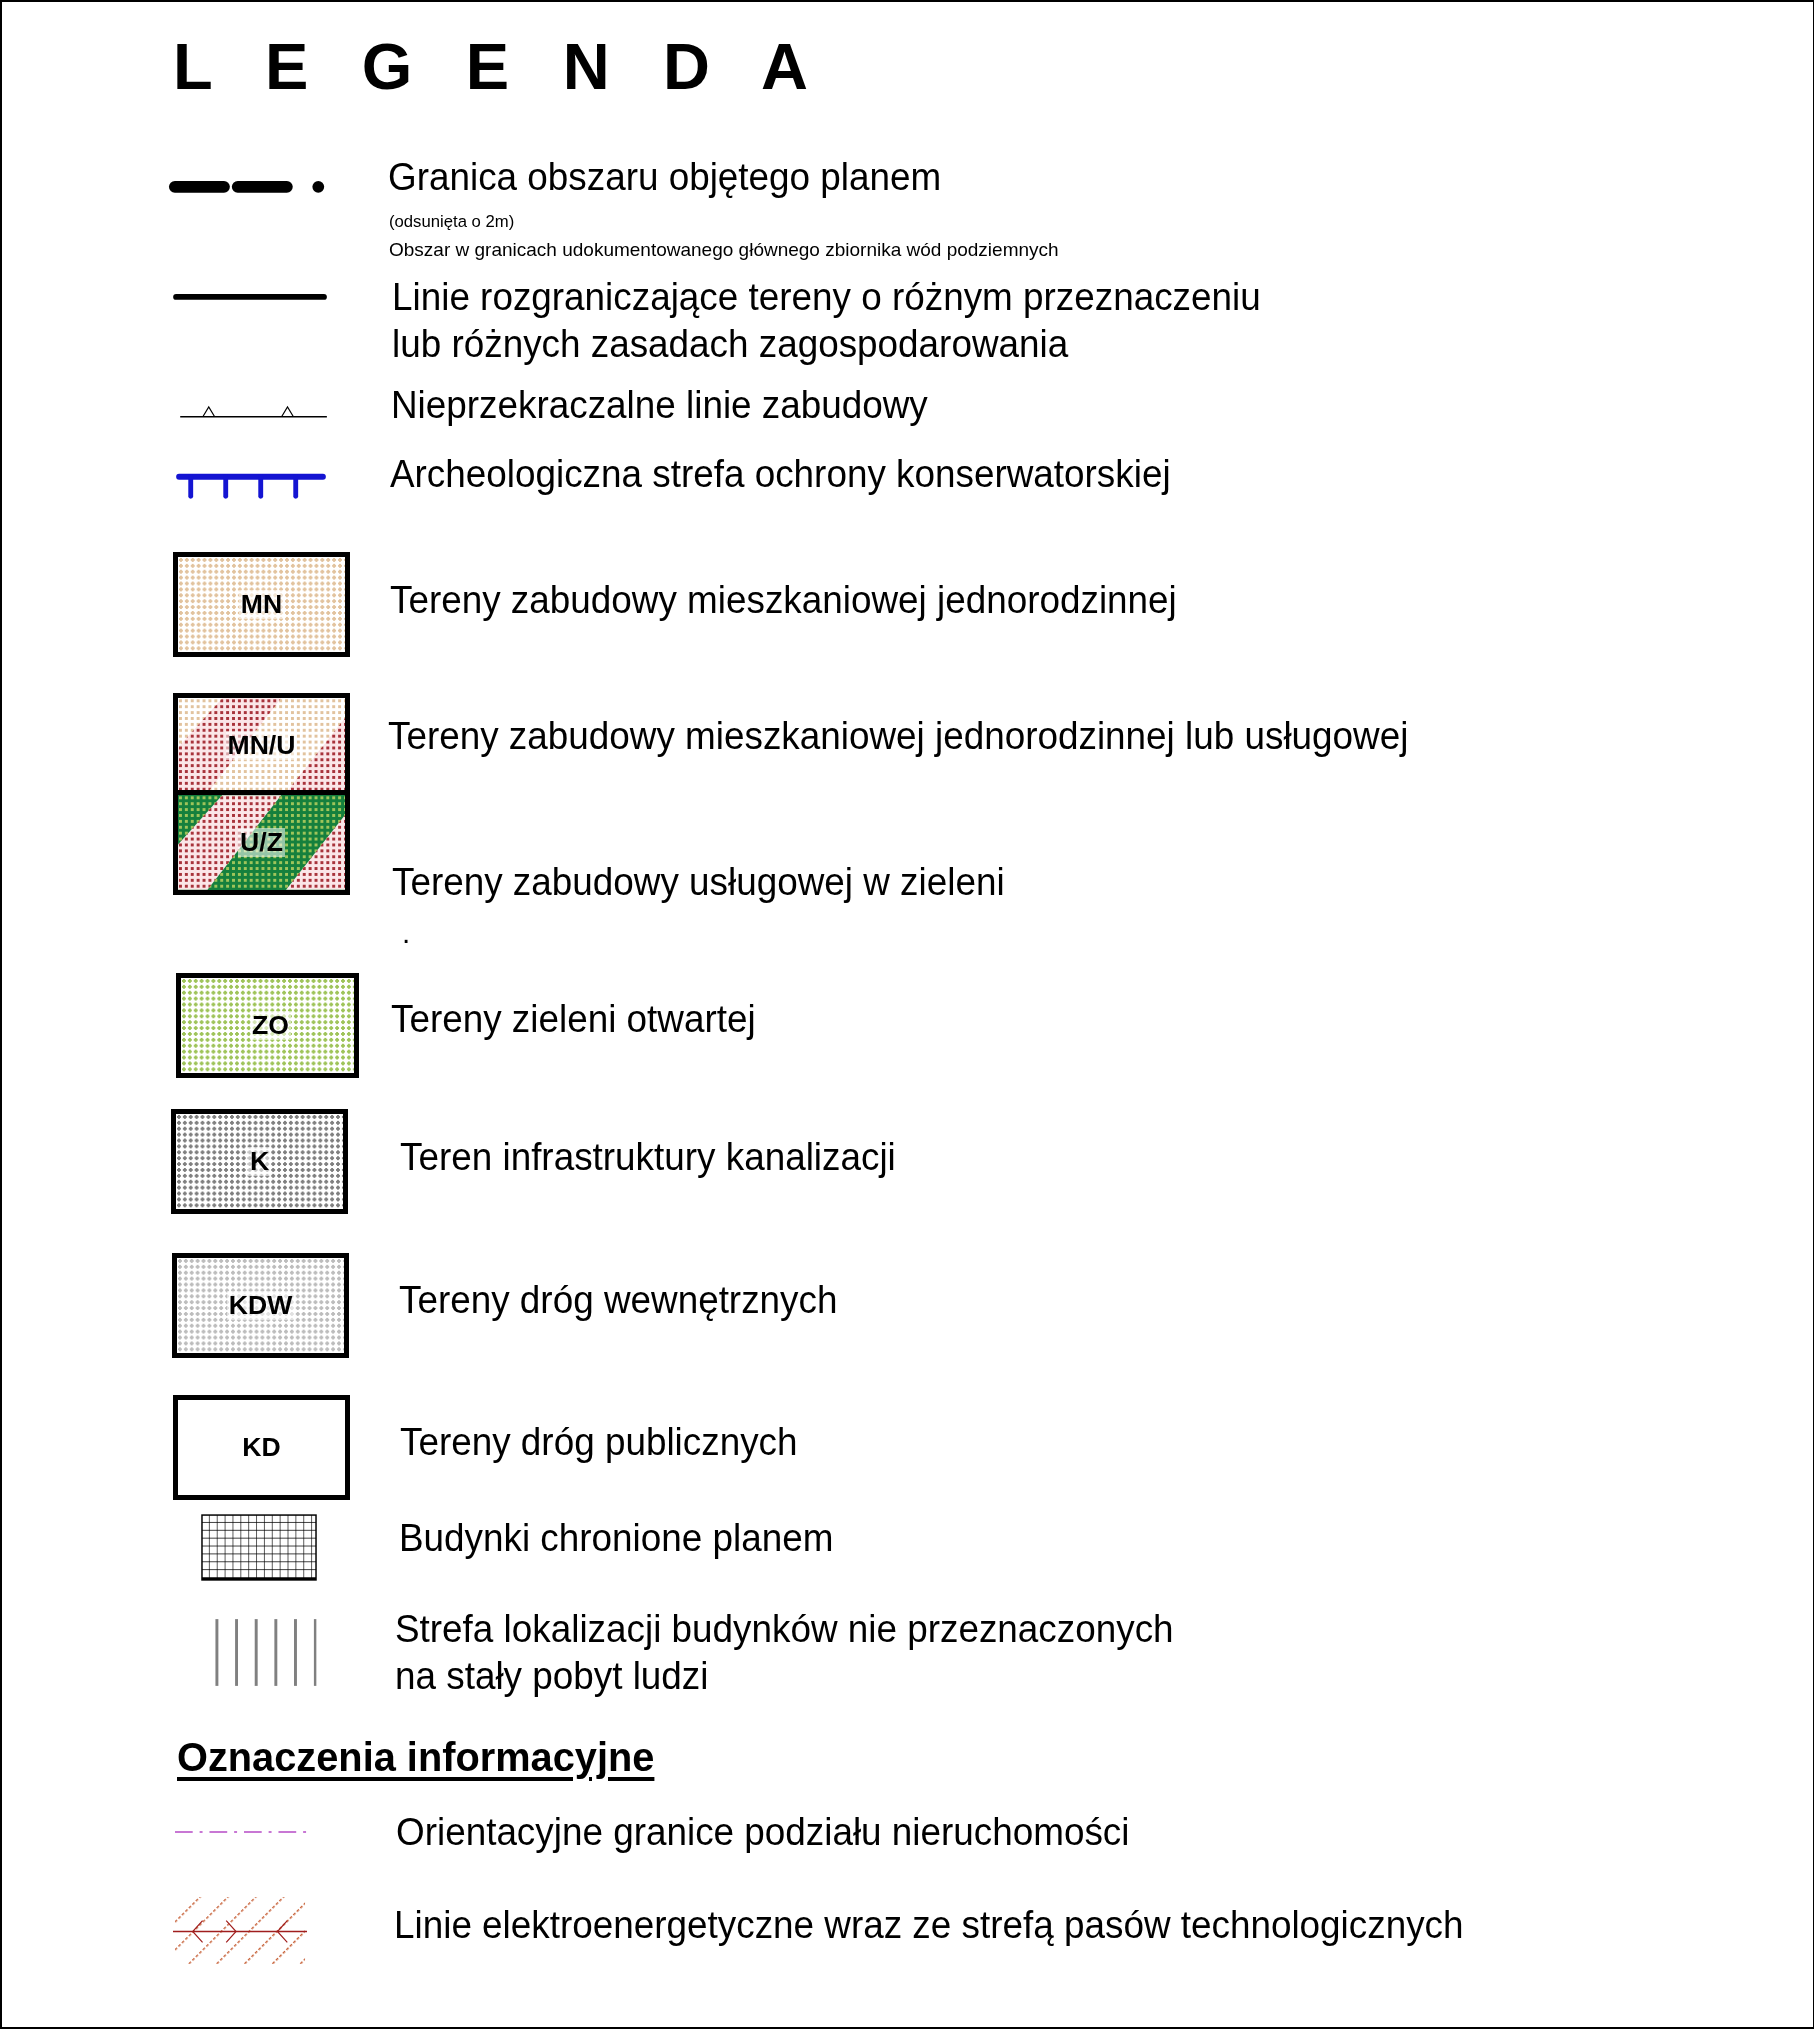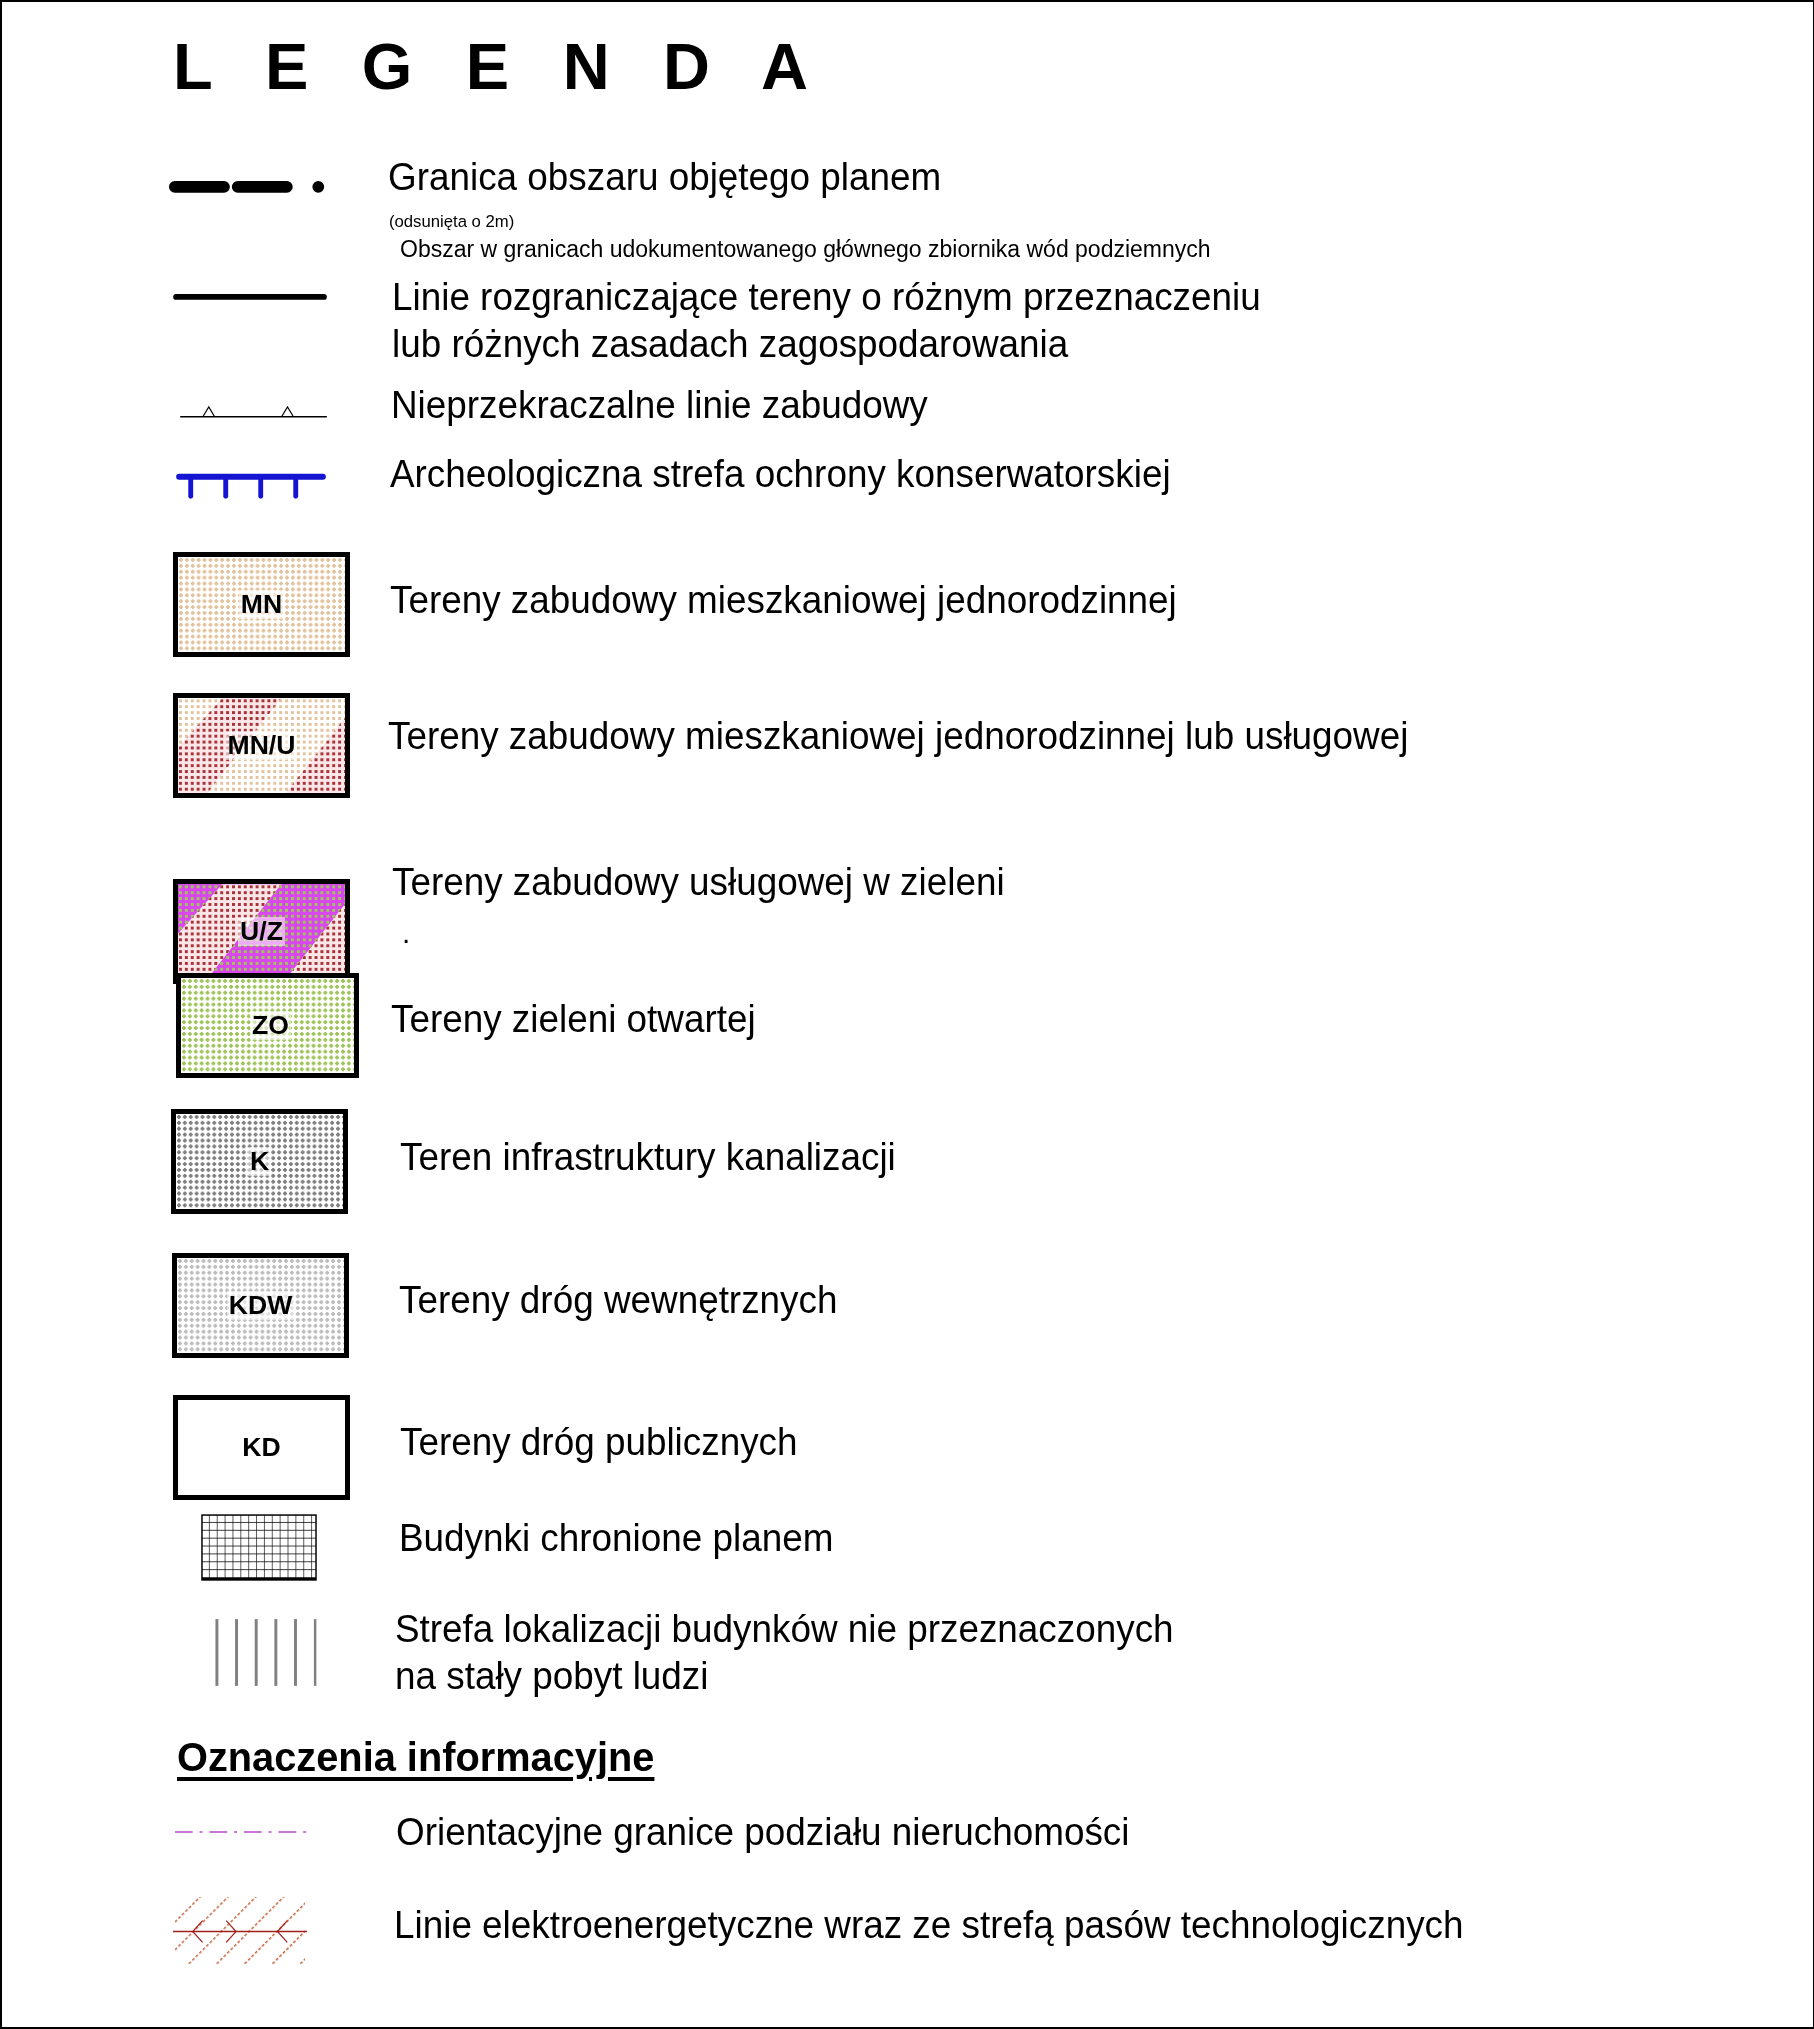--- a/index.html
+++ b/index.html
@@ -3,21 +3,21 @@
 <meta charset="utf-8">
 <style>
   html, body { margin:0; padding:0; background:#fff; }
   body { width:1815px; height:2029px; position:relative; overflow:hidden;
          font-family:"Liberation Sans", sans-serif; color:#000; }
   .frame { position:absolute; left:0; top:0; width:1811px; height:2025px; border:2px solid #000; }
   .abs { position:absolute; }
   .title { left:173px; top:37px; font-size:65px; font-weight:bold; letter-spacing:17.7px; line-height:59px; }
   .txt { font-size:38px; line-height:47px; white-space:nowrap; transform:scaleX(0.97); transform-origin:left top; }
   .small { font-size:16.7px; line-height:21.7px; white-space:nowrap;margin-top:6px; }
-  .mid { font-size:23px; line-height:27.6px; white-space:nowrap;margin-left:11px; }
+  .mid { font-size:19px; line-height:27.6px; white-space:nowrap; }
   .box { position:absolute; width:167px; height:95px; border:5.9px solid #000; box-sizing:content-box; display:flex; align-items:center; justify-content:center; }
   .box span { font-weight:bold; font-size:26.6px; background:rgba(255,255,255,0.55); padding:0 2px; line-height:29.6px; }
   .dots-mn { background-color:#fff; background-image:radial-gradient(#e2c39e 42%, transparent 46%); background-size:5.9px 5.9px; }
   .dots-zo { background-color:#fff; background-image:radial-gradient(#9fc45a 42%, transparent 46%); background-size:5.9px 5.9px;padding-left:6px; }
   .dots-k { background-color:#fff; background-image:radial-gradient(#808080 42%, transparent 46%); background-size:5.9px 5.9px; }
   .dots-kdw { background-color:#fff; background-image:radial-gradient(#bdbdbd 42%, transparent 46%); background-size:5.9px 5.9px; }
   .kd { background:#fff; }
   .section { left:177px; top:1734px; font-size:41px; font-weight:bold; text-decoration:underline; text-decoration-thickness:3.9px; text-underline-offset:5.9px; white-space:nowrap; transform:scaleX(0.97); transform-origin:left top; }
 </style>
 </head>
@@ -80,21 +80,21 @@
         </pattern>
     </defs>
     <rect width="170" height="96" fill="url(#pMN)"></rect>
     <polygon points="45,0 105,0 30,96 0,96 0,50" fill="url(#pRED)"></polygon>
     <polygon points="170,20 170,96 110,96" fill="url(#pRED)"></polygon>
   </svg>
   <span style="position:relative">MN/U</span>
 </div>
 <div class="abs txt" style="left:388px;top:713px">Tereny zabudowy mieszkaniowej jednorodzinnej lub usługowej</div>
 
-<div class="box" style="left:173px;top:879px;background:#d946ef">
+<div class="box" style="left:173px;top:790px;background:#15803d">
   <svg class="abs" style="left:0;top:0" width="167" height="95" viewBox="0 0 170 96">
     <rect width="170" height="96" fill="url(#pGR)"></rect>
     <polygon points="45,0 105,0 30,96 0,96 0,50" fill="url(#pRED)"></polygon>
     <polygon points="170,20 170,96 110,96" fill="url(#pRED)"></polygon>
   </svg>
   <span style="position:relative">U/Z</span>
 </div>
 <div class="abs txt" style="left:392px;top:859px">Tereny zabudowy usługowej w zieleni</div>
 <div class="abs" style="left:402px;top:918px;font-size:29.6px;line-height:29.6px">.</div>
 

